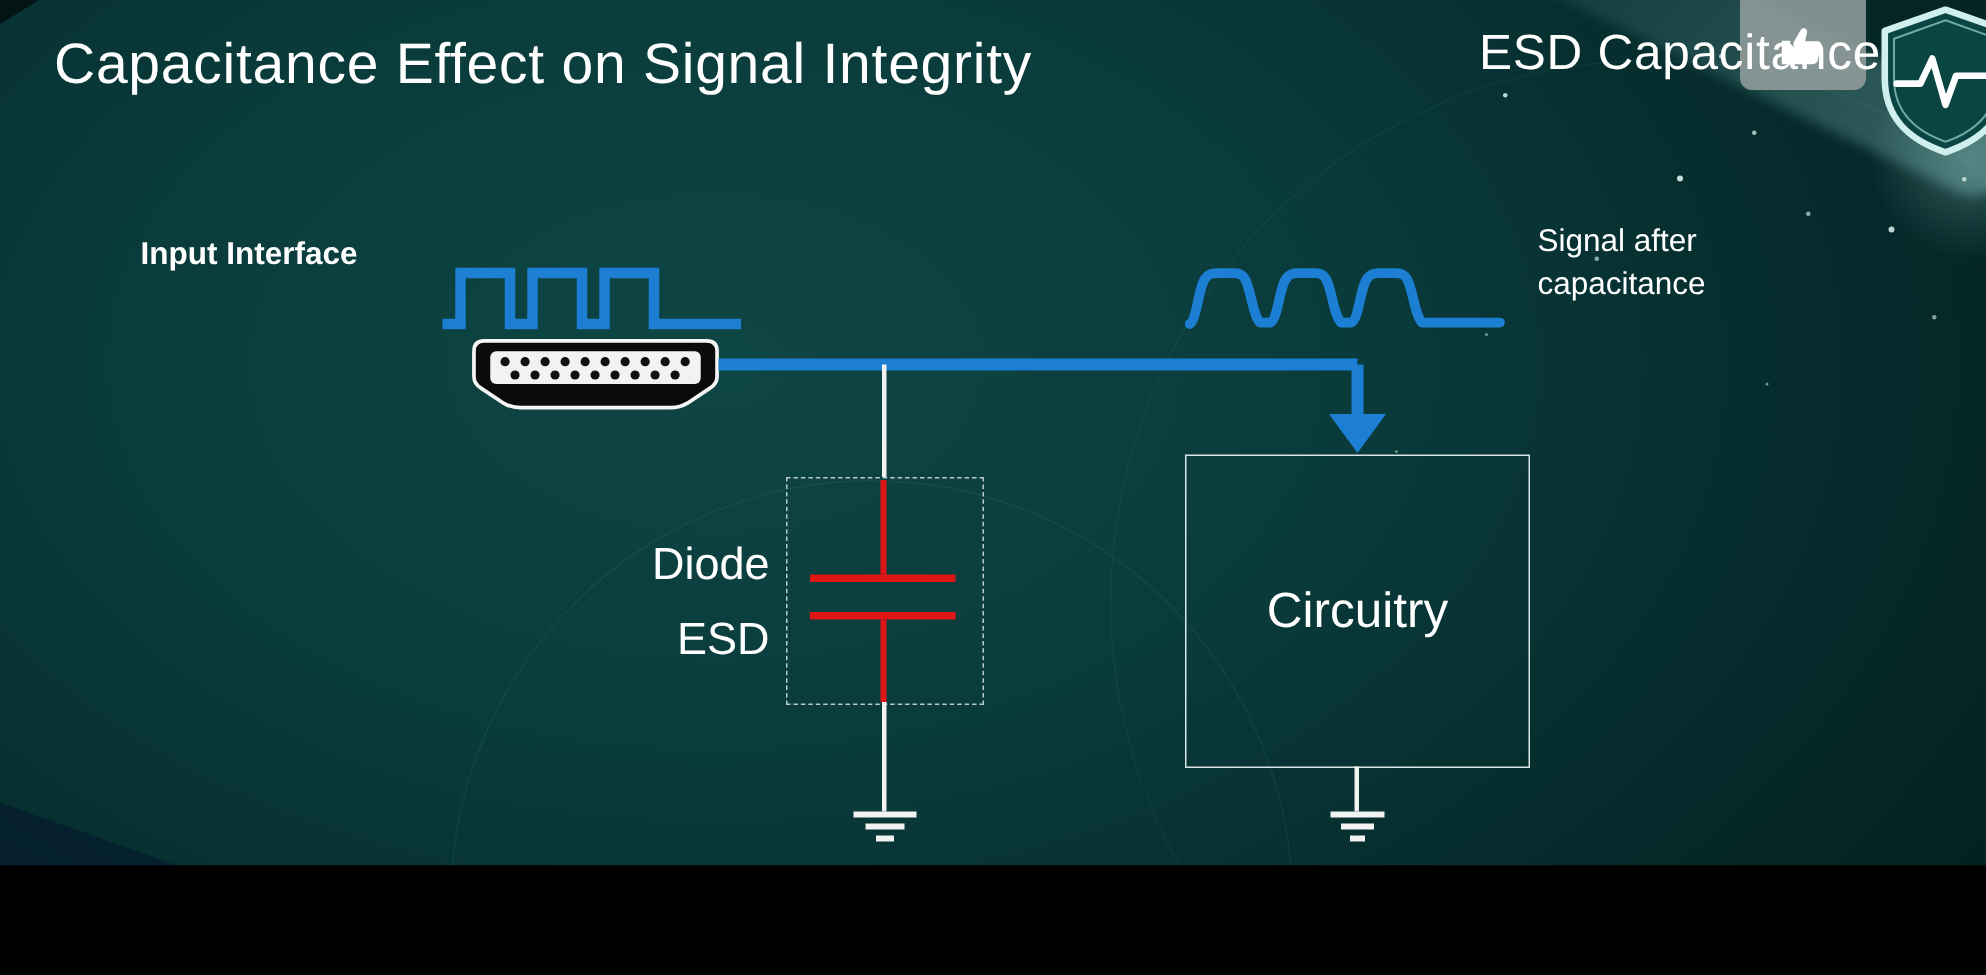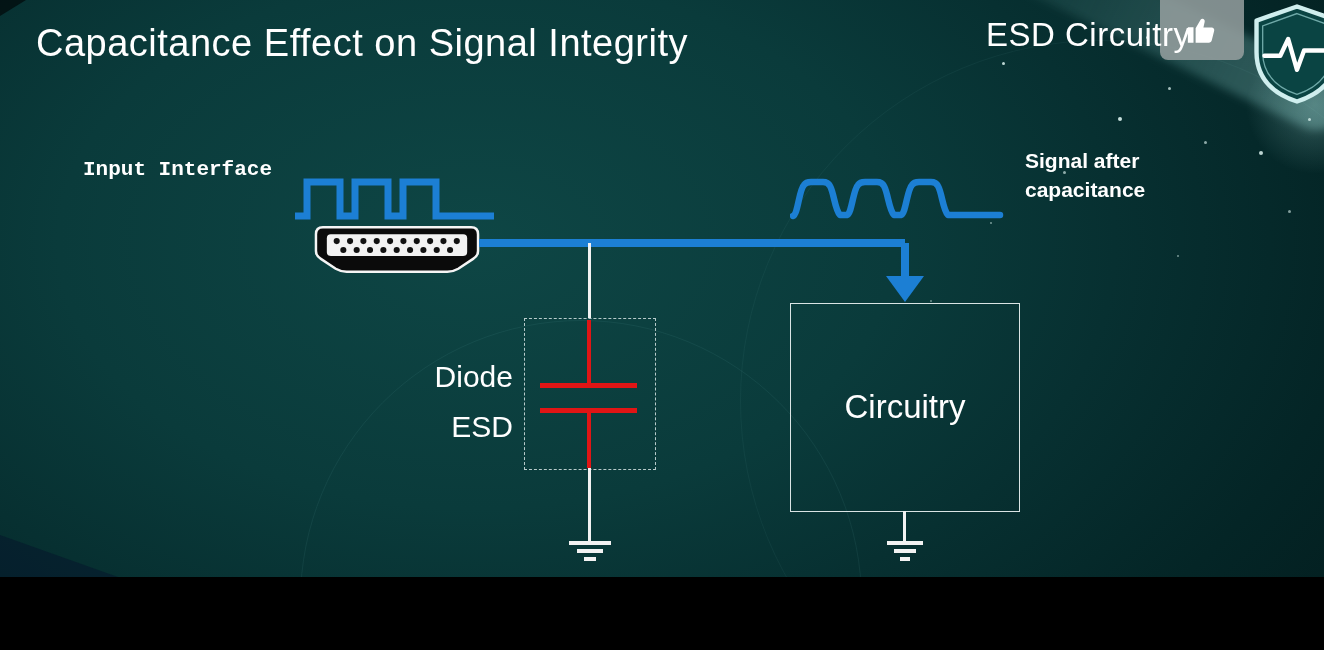--- a/index.html
+++ b/index.html
@@ -44,22 +44,22 @@
   .title{left:36px;top:22px;font-size:38px;font-weight:400;letter-spacing:.5px;}
   .brand{top:16px;left:986px;font-size:33px;font-weight:400;letter-spacing:.5px;z-index:6;}
   .like-badge{
     left:1160px;top:0;width:84px;height:60px;border-radius:0 0 8px 8px;
     background:rgba(151,160,160,.85);z-index:4;
     display:flex;align-items:center;justify-content:center;
   }
   .shield{left:1253px;top:4px;width:88px;height:100px;z-index:7;}
 
   
-  .lbl-input{left:60px;top:155px;width:212px;text-align:right;font-weight:bold;font-size:21px;line-height:1.45;font-family:Liberation Mono, monospace;}
-  .lbl-output{left:1025px;top:146px;width:180px;text-align:left;font-weight:bold;font-size:21px;line-height:1.4;}
+  .lbl-input{left:60px;top:155px;width:212px;text-align:center;font-weight:bold;font-size:21px;line-height:1.45;}
+  .lbl-output{left:1025px;top:146px;width:180px;text-align:left;font-weight:normal;font-size:21px;line-height:1.4;}
   .lbl-esd{left:385px;top:352px;width:128px;text-align:right;font-size:30px;line-height:1.68;font-weight:400;}
 
   
   .wave{display:block;}
   .bus-h{left:479px;top:239px;width:426px;height:8px;background:#1c7fd4;}
   .bus-v{left:901px;top:243px;width:8px;height:35px;background:#1c7fd4;}
   .arrow-head{
     left:886px;top:276px;width:0;height:0;
     border-left:19px solid transparent;border-right:19px solid transparent;
     border-top:26px solid #1c7fd4;
@@ -106,21 +106,21 @@
   <span class="sparkle" style="left:1204px;top:141px;width:3px;height:3px;opacity:.6"></span>
   <span class="sparkle" style="left:1259px;top:151px;width:4px;height:4px;opacity:.8"></span>
   <span class="sparkle" style="left:1288px;top:210px;width:3px;height:3px;opacity:.55"></span>
   <span class="sparkle" style="left:1177px;top:255px;width:2px;height:2px;opacity:.5"></span>
   <span class="sparkle" style="left:1308px;top:118px;width:3px;height:3px;opacity:.7"></span>
   <span class="sparkle" style="left:990px;top:222px;width:2px;height:2px;opacity:.5"></span>
   <span class="sparkle" style="left:1146px;top:36px;width:3px;height:3px;opacity:.75"></span>
   <span class="sparkle" style="left:930px;top:300px;width:2px;height:2px;opacity:.45"></span>
 
   <div class="abs title">Capacitance Effect on Signal Integrity</div>
-  <div class="abs brand">ESD Circuitry</div>
+  <div class="abs brand">ESD Capacitance</div>
 
   <div class="abs like-badge">
     <svg width="34" height="34" viewBox="0 0 24 24">
       <path d="M2 10h4v11H2z M7.5 21h9.3c1 0 1.9-.7 2.1-1.7l1.7-6.8c.3-1.2-.6-2.3-1.8-2.3H13l.9-4.1c.2-1-.5-2-1.6-2-.5 0-1 .3-1.3.7L7.5 10.8z" fill="#ffffff"></path>
     </svg>
   </div>
 
   <svg class="abs shield" viewBox="0 0 100 112">
     <path d="M50,2 L96,18 V54 C96,85 77,101 50,110 C23,101 4,85 4,54 V18 Z" fill="#0a4443" stroke="#cfeeee" stroke-width="5" stroke-linejoin="round"></path>
     <path d="M50,10 L89,24 V54 C89,80 73,94 50,102 C27,94 11,80 11,54 V24 Z" fill="none" stroke="#6fa9a8" stroke-width="1.5"></path>

